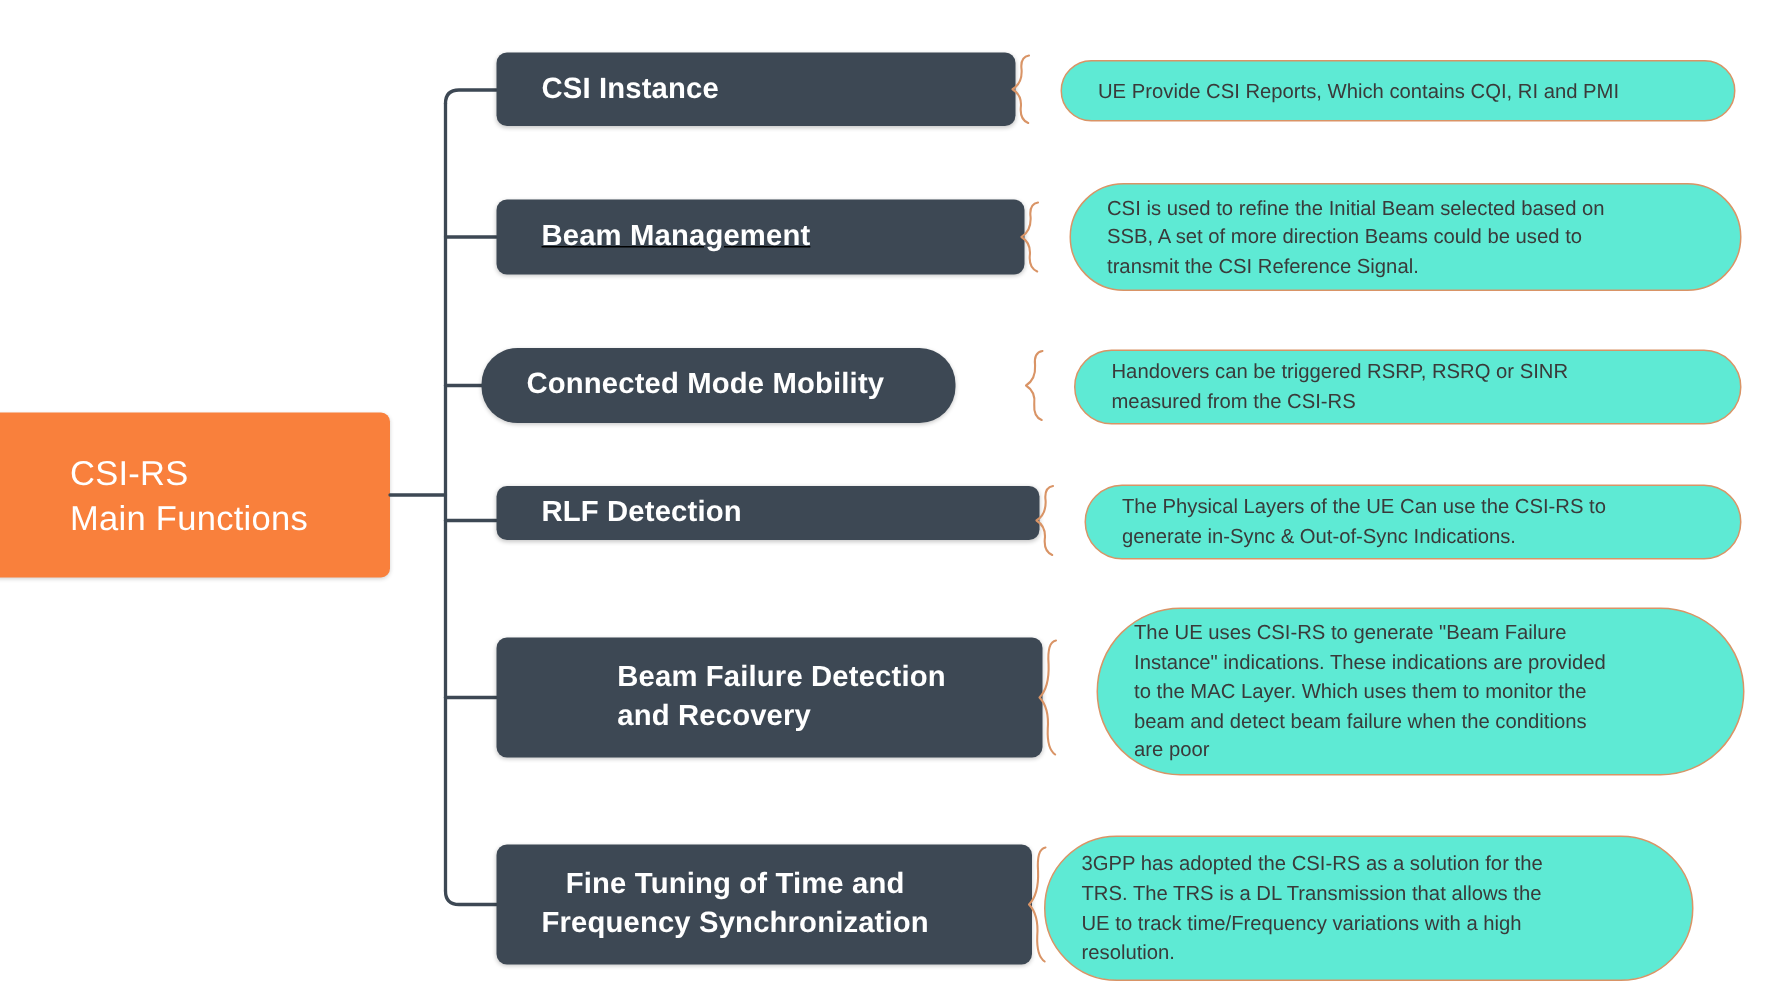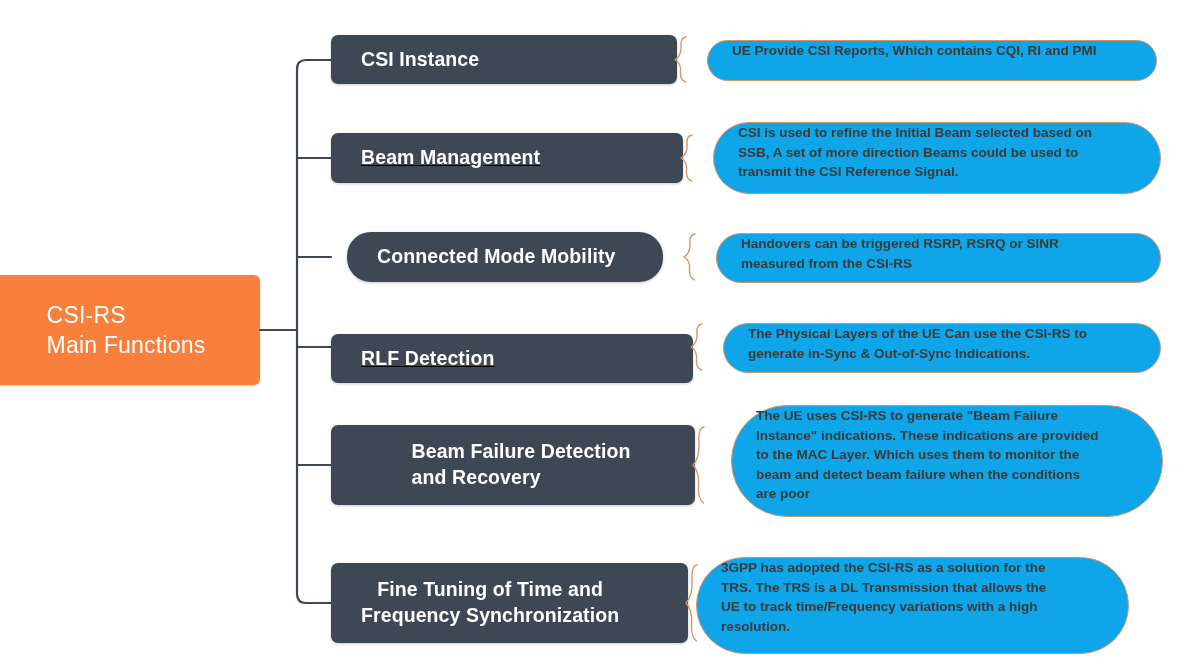--- a/index.html
+++ b/index.html
@@ -71,26 +71,25 @@
     padding-left: 30px;
     padding-right: 14px;
     white-space: pre-line;
     letter-spacing: 0.1px;
   }
 
   
   .note-bubble {
     position: absolute;
     border: 1.3px solid #d99466;
-    background: #0ea5e9;
+    background: #5eead4;
     border-radius: 60px;
     display: flex;
-    align-items: flex-start;
+    align-items: center;
     box-sizing: border-box;
-    font-weight: bold;
   }
   .note-bubble .note-text {
     color: #3a3a3a;
     font-size: 13.5px;
     line-height: 1.45;
     padding: 0 22px 0 24px;
     white-space: pre-line;
   }
 
   
@@ -125,24 +124,24 @@
         <path d="M 297 594 Q 297 603 306 603 H 331"></path>
       </g>
   </svg>
 
   <div class="branch-box" style="left: 331px; top: 35px; width: 346px; height: 49px;">
     <div class="branch-label">CSI Instance</div>
   </div>
   <div class="branch-box" style="left: 331px; top: 133px; width: 352px; height: 50px; text-decoration: underline;">
     <div class="branch-label">Beam Management</div>
   </div>
-  <div class="branch-box" style="left: 347px; top: 232px; width: 316px; height: 50px; border-radius: 24px;">
+  <div class="branch-box" style="left: 321px; top: 232px; width: 316px; height: 50px; border-radius: 24px;">
     <div class="branch-label">Connected Mode Mobility</div>
   </div>
-  <div class="branch-box" style="left: 331px; top: 334px; width: 362px; height: 49px; text-decoration: underline;">
+  <div class="branch-box" style="left: 331px; top: 324px; width: 362px; height: 36px;">
     <div class="branch-label">RLF Detection</div>
   </div>
   <div class="branch-box" style="left: 331px; top: 425px; width: 364px; height: 80px; justify-content: center;">
     <div class="branch-label">Beam Failure Detection
 and Recovery</div>
   </div>
   <div class="branch-box" style="left: 331px; top: 563px; width: 357px; height: 80px; text-align: center;">
     <div class="branch-label">Fine Tuning of Time and
 Frequency Synchronization</div>
   </div>

